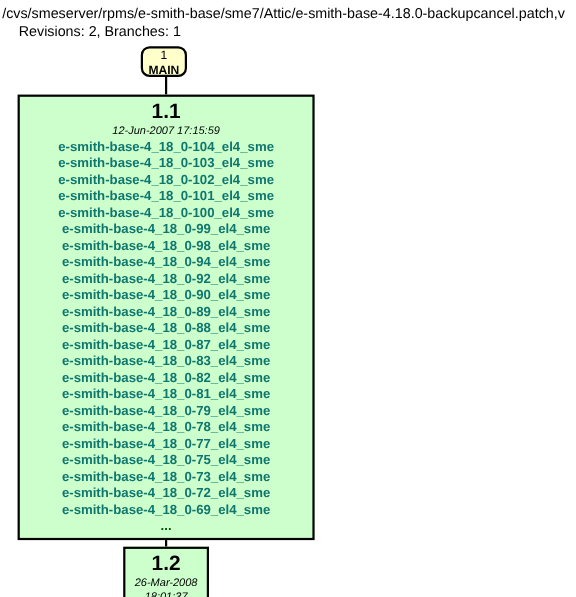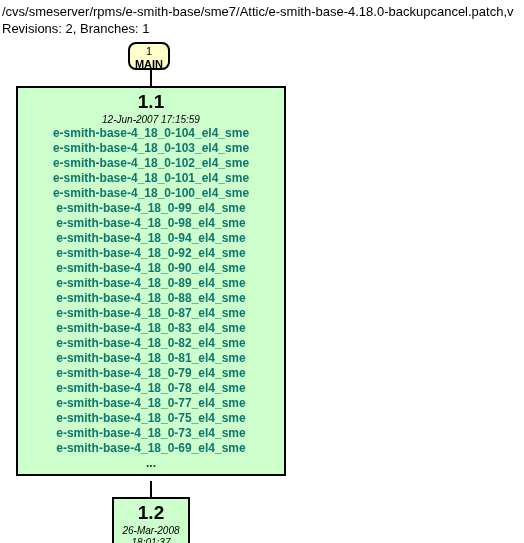--- a/index.html
+++ b/index.html
@@ -14,20 +14,21 @@
   .path {
     font-size: 13px;
     color: #000;
     padding: 4px 2px 0 2px;
     white-space: nowrap;
   }
   .revline {
     font-size: 13px;
     color: #000;
     padding: 2px 2px 0 2px;
+    margin-left: 15px;
   }
   .diagram {
     position: relative;
     width: 524px;
     height: 510px;
   }
   .conn {
     position: absolute;
     background: #000;
   }
@@ -128,20 +129,21 @@
         <span class="tag">e-smith-base-4_18_0-88_el4_sme</span>
         <span class="tag">e-smith-base-4_18_0-87_el4_sme</span>
         <span class="tag">e-smith-base-4_18_0-83_el4_sme</span>
         <span class="tag">e-smith-base-4_18_0-82_el4_sme</span>
         <span class="tag">e-smith-base-4_18_0-81_el4_sme</span>
         <span class="tag">e-smith-base-4_18_0-79_el4_sme</span>
         <span class="tag">e-smith-base-4_18_0-78_el4_sme</span>
         <span class="tag">e-smith-base-4_18_0-77_el4_sme</span>
         <span class="tag">e-smith-base-4_18_0-75_el4_sme</span>
         <span class="tag">e-smith-base-4_18_0-73_el4_sme</span>
+        <span class="tag">e-smith-base-4_18_0-72_el4_sme</span>
         <span class="tag">e-smith-base-4_18_0-69_el4_sme</span>
       </div>
     <div class="ellipsis">...</div>
   </div>
 
   <div class="revbox rev12">
     <div class="revnum">1.2</div>
     <div class="revdate">26-Mar-2008 18:01:37</div>
 
   </div>

